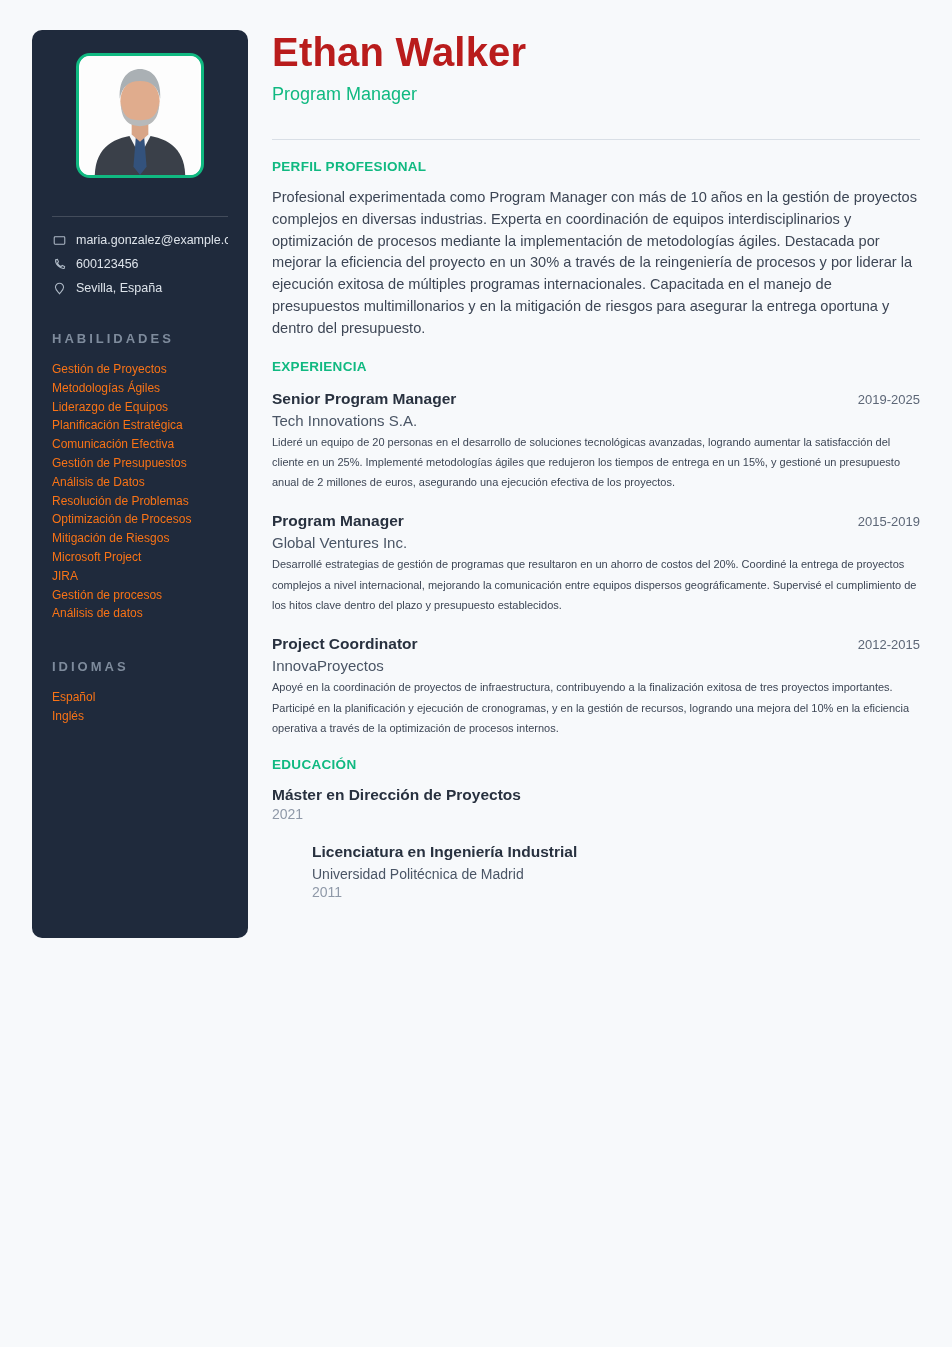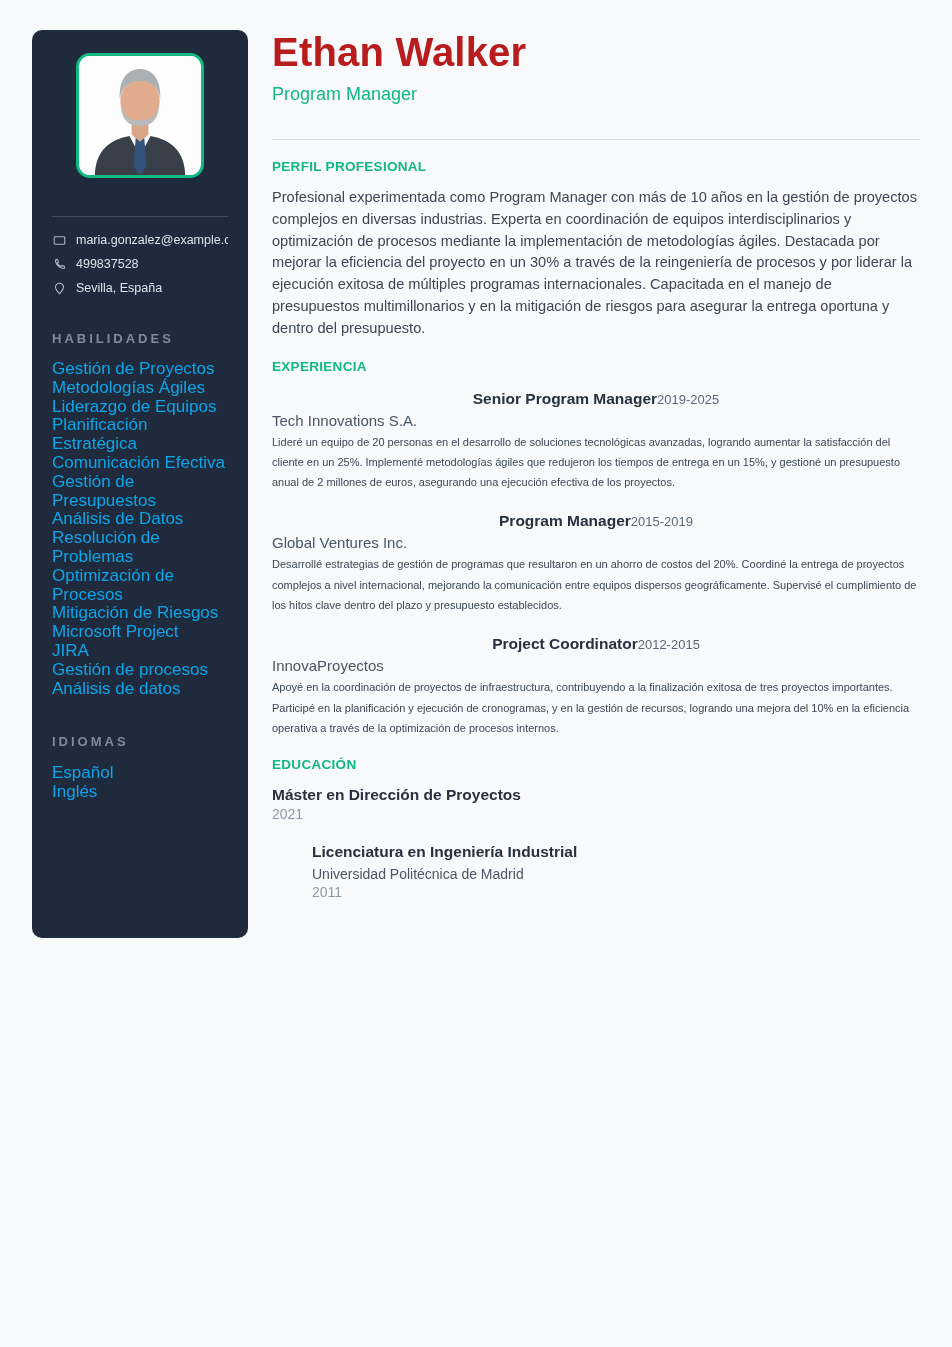--- a/index.html
+++ b/index.html
@@ -57,23 +57,23 @@
   .sidebar-heading {
     color: #7e8b9c;
     font-size: 13px;
     font-weight: bold;
     letter-spacing: 3px;
     margin-top: 36px;
     margin-bottom: 14px;
   }
   .sidebar-list { list-style: none; }
   .sidebar-list li {
-    font-size: 17px;
+    font-size: 12px;
     line-height: 18.8px;
-    color: #0ea5e9;
+    color: #f97316;
   }
   .languages li { line-height: 19px; }
 
   
   .main {
     position: absolute;
     left: 272px; top: 30px;
     width: 648px;
   }
   .name {
@@ -101,21 +101,21 @@
   }
   .profile-text {
     margin-top: 13px;
     font-size: 14.6px;
     line-height: 21.8px;
     color: #3d4655;
   }
   .job { margin-top: 16px; }
   .job-head {
     display: flex;
-    justify-content: center;
+    justify-content: space-between;
     align-items: baseline;
   }
   .job-role {
     font-size: 15.5px;
     font-weight: bold;
     color: #28313f;
   }
   .job-dates {
     font-size: 13px;
     color: #5d6777;
@@ -187,21 +187,21 @@
           </svg>
         </span>
         <span>maria.gonzalez@example.com</span>
       </div>
       <div class="contact-row">
         <span class="icon">
           <svg viewBox="0 0 16 16" fill="none" stroke="currentColor" stroke-width="1.3">
             <path d="M3.2,2.2 l2.3,-0.5 l1.3,3 l-1.4,1.4 a8,8 0 0 0 4.5,4.5 l1.4,-1.4 l3,1.3 l-0.5,2.3 c-5,0.8 -11.4,-5.6 -10.6,-10.6 Z"></path>
           </svg>
         </span>
-        <span>499837528</span>
+        <span>600123456</span>
       </div>
       <div class="contact-row">
         <span class="icon">
           <svg viewBox="0 0 16 16" fill="none" stroke="currentColor" stroke-width="1.3">
             <path d="M8,1.5 a5,5 0 0 1 5,5 c0,3 -3,5.5 -5,8 c-2,-2.5 -5,-5 -5,-8 a5,5 0 0 1 5,-5 Z"></path>
           </svg>
         </span>
         <span>Sevilla, España</span>
       </div>
     </div>

